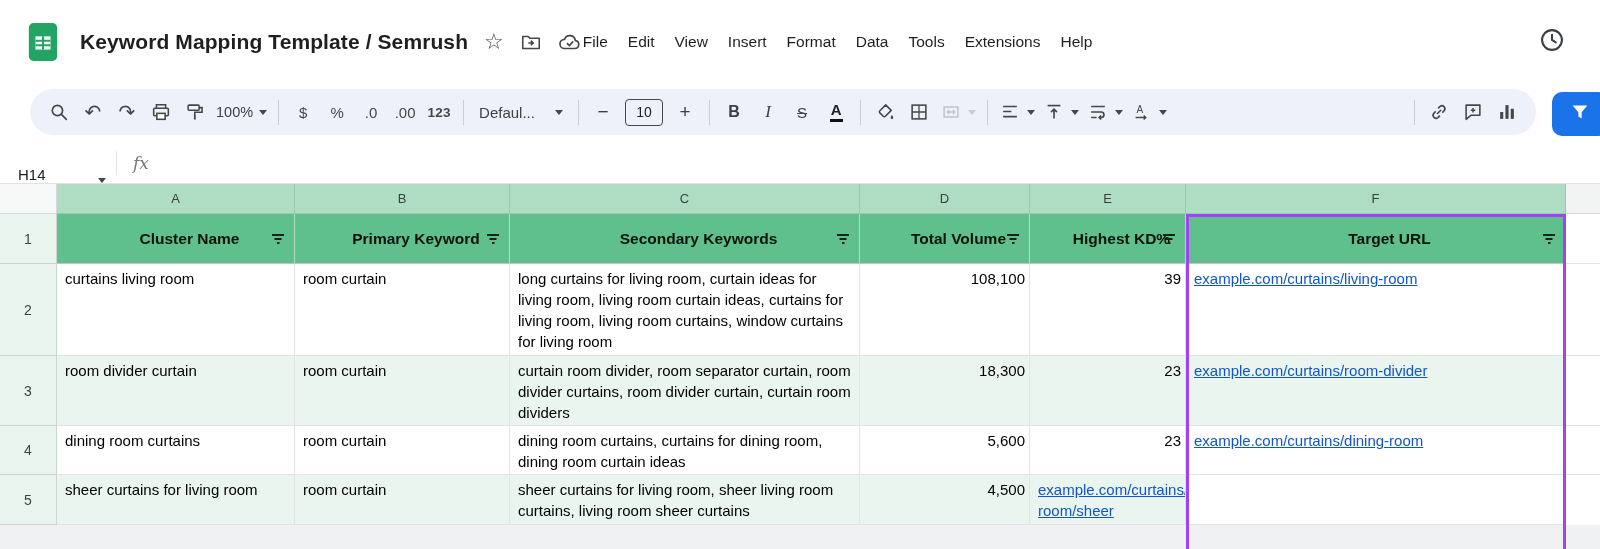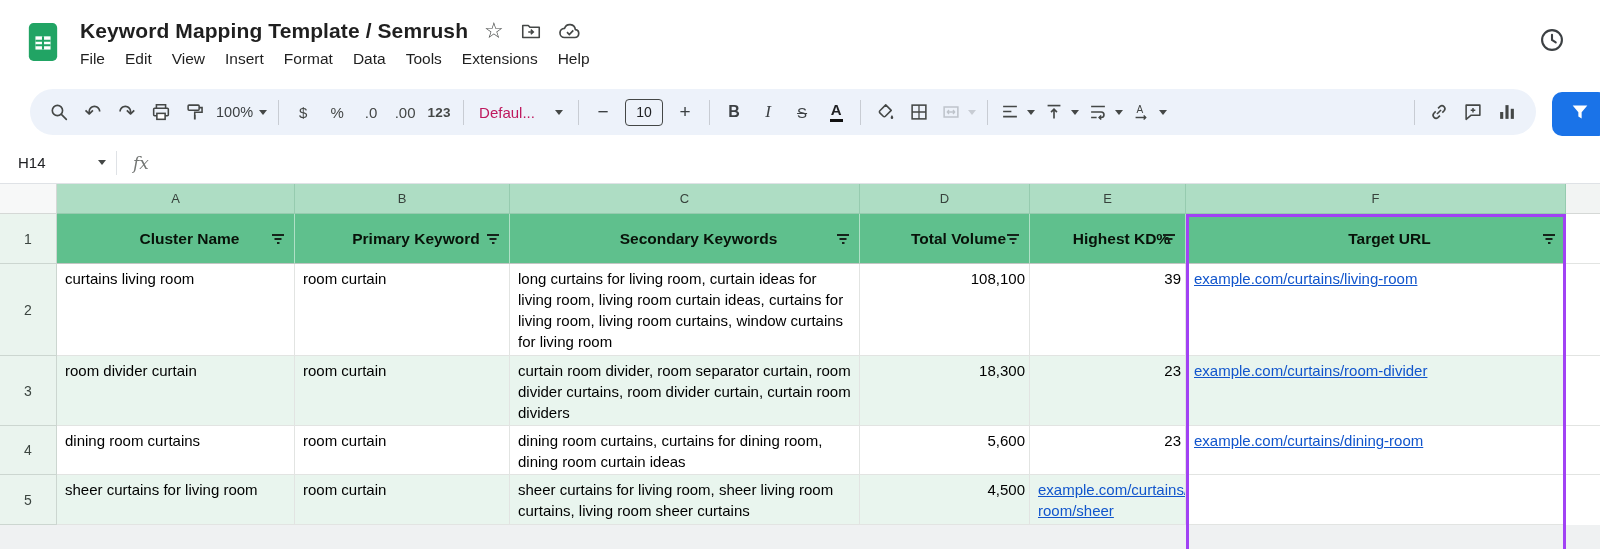--- a/index.html
+++ b/index.html
@@ -2,54 +2,54 @@
 <html style="--logo-green: #21a464; --header-green: #5fc08d; --col-letter-green: #aeddc4; --band-green: #e9f5ee; --gutter-green: #eaf4ee; --selection-purple: #a142f4; --link-blue: #1155cc; --filter-blue: #1a73e8; --toolbar-bg: #edf2fa;"><head>
 <meta charset="utf-8">
 <style>
   html,body{margin:0;padding:0;background:#fff;}
   body{font-family:"Liberation Sans","DejaVu Sans",sans-serif;-webkit-font-smoothing:antialiased;}
   .stage{width:1600px;height:549px;position:relative;overflow:hidden;background:#fff;}
 
   
   .topbar{height:84px;display:flex;align-items:center;padding:0 28px 0 26px;box-sizing:border-box;}
   .logo{margin-right:20px;flex:none;display:flex;}
-  .title-block{display:flex;flex-direction:column;justify-content:center;gap:1px;}
+  .title-block{display:flex;flex-direction:row;justify-content:center;gap:1px;}
   .title-row{display:flex;align-items:center;gap:16px;height:32px;}
   .doc-title{font-size:21px;font-weight:600;color:#1f1f1f;letter-spacing:.1px;white-space:nowrap;}
   .doc-ic{color:#444746;display:flex;align-items:center;font-size:22px;line-height:1;}
   .menubar{display:flex;margin-left:-10px;align-items:center;}
   .menu-item{padding:2px 10px;font-size:15.5px;color:#1f1f1f;border-radius:6px;white-space:nowrap;cursor:default;}
   .top-spacer{flex:1;}
   .history-btn{width:40px;height:40px;display:flex;align-items:center;justify-content:center;border-radius:50%;}
 
   
   .toolbar-row{height:58px;position:relative;padding:5px 64px 7px 30px;box-sizing:border-box;}
   .toolbar{height:46px;background:var(--toolbar-bg,#edf2fa);border-radius:23px;display:flex;align-items:center;padding:0 12px;box-sizing:border-box;}
   .tbtn{height:34px;min-width:34px;padding:0 4px;border-radius:6px;display:flex;align-items:center;justify-content:center;color:#444746;font-size:15px;flex:none;box-sizing:border-box;}
   .tbtn svg{display:block;}
   .sep{width:1px;height:25px;background:#c8ccd3;margin:0 7px;flex:none;}
   .caret{width:0;height:0;border-left:4px solid transparent;border-right:4px solid transparent;border-top:5px solid #444746;margin-left:6px;flex:none;}
   .caret.dim{border-top-color:#a9aeb4;}
   .zoom-sel{font-size:14.5px;color:#3c4043;}
-  .font-sel{width:100px;justify-content:space-between;padding:0 8px;font-size:15px;color:#be185d;}
+  .font-sel{width:100px;justify-content:space-between;padding:0 8px;font-size:15px;color:#404040;}
   .sizebox{width:36px;height:25px;border:1.6px solid #444746;border-radius:4px;display:flex;align-items:center;justify-content:center;font-size:14px;color:#202124;margin:0 5px;flex:none;}
   .b-bold{font-weight:700;font-size:16px;color:#3c4043;}
   .b-italic{font-family:"Liberation Serif","DejaVu Serif",serif;font-style:italic;font-size:17px;color:#3c4043;}
   .b-strike{text-decoration:line-through;font-size:15px;color:#3c4043;}
   .b-under{font-size:15px;font-weight:600;color:#202124;border-bottom:3px solid #111;line-height:1.1;padding:0 1px;}
   .b-sym{font-size:15px;font-weight:500;}
   .b-123{font-size:13.5px;font-weight:700;letter-spacing:.3px;}
   .mathsign{font-size:19px;color:#3c4043;}
   .grp-right{margin-left:auto;display:flex;align-items:center;}
   .disabled{opacity:.55;}
   .filter-btn{position:absolute;right:-8px;top:8px;width:56px;height:44px;border-radius:10px;background:var(--filter-blue,#1a73e8);display:flex;align-items:center;justify-content:center;}
 
   
   .formula-bar{height:42px;display:flex;align-items:center;border-bottom:1px solid #dfe2e6;box-sizing:border-box;}
-  .name-box{width:116px;height:100%;display:flex;align-items:center;padding-left:18px;font-size:15px;color:#202124;box-sizing:border-box;}
+  .name-box{width:116px;height:100%;display:flex;align-items:flex-end;padding-left:18px;font-size:15px;color:#202124;box-sizing:border-box;}
   .name-caret{width:0;height:0;border-left:4px solid transparent;border-right:4px solid transparent;border-top:5px solid #444746;margin-left:auto;margin-right:10px;}
   .fbar-sep{width:1px;height:24px;background:#dfe2e6;flex:none;}
   .fx{margin-left:16px;font-family:"DejaVu Serif","Liberation Serif",serif;font-style:italic;font-size:17px;color:#747775;}
   .formula-input{flex:1;height:100%;}
 
   
   .grid{position:relative;height:365px;overflow:hidden;background:#fff;}
   .grow{display:grid;grid-template-columns:57px 238px 215px 350px 170px 156px 380px minmax(0,1fr);}
   .colhead{height:30px;}
   .hrow{height:50px;}

